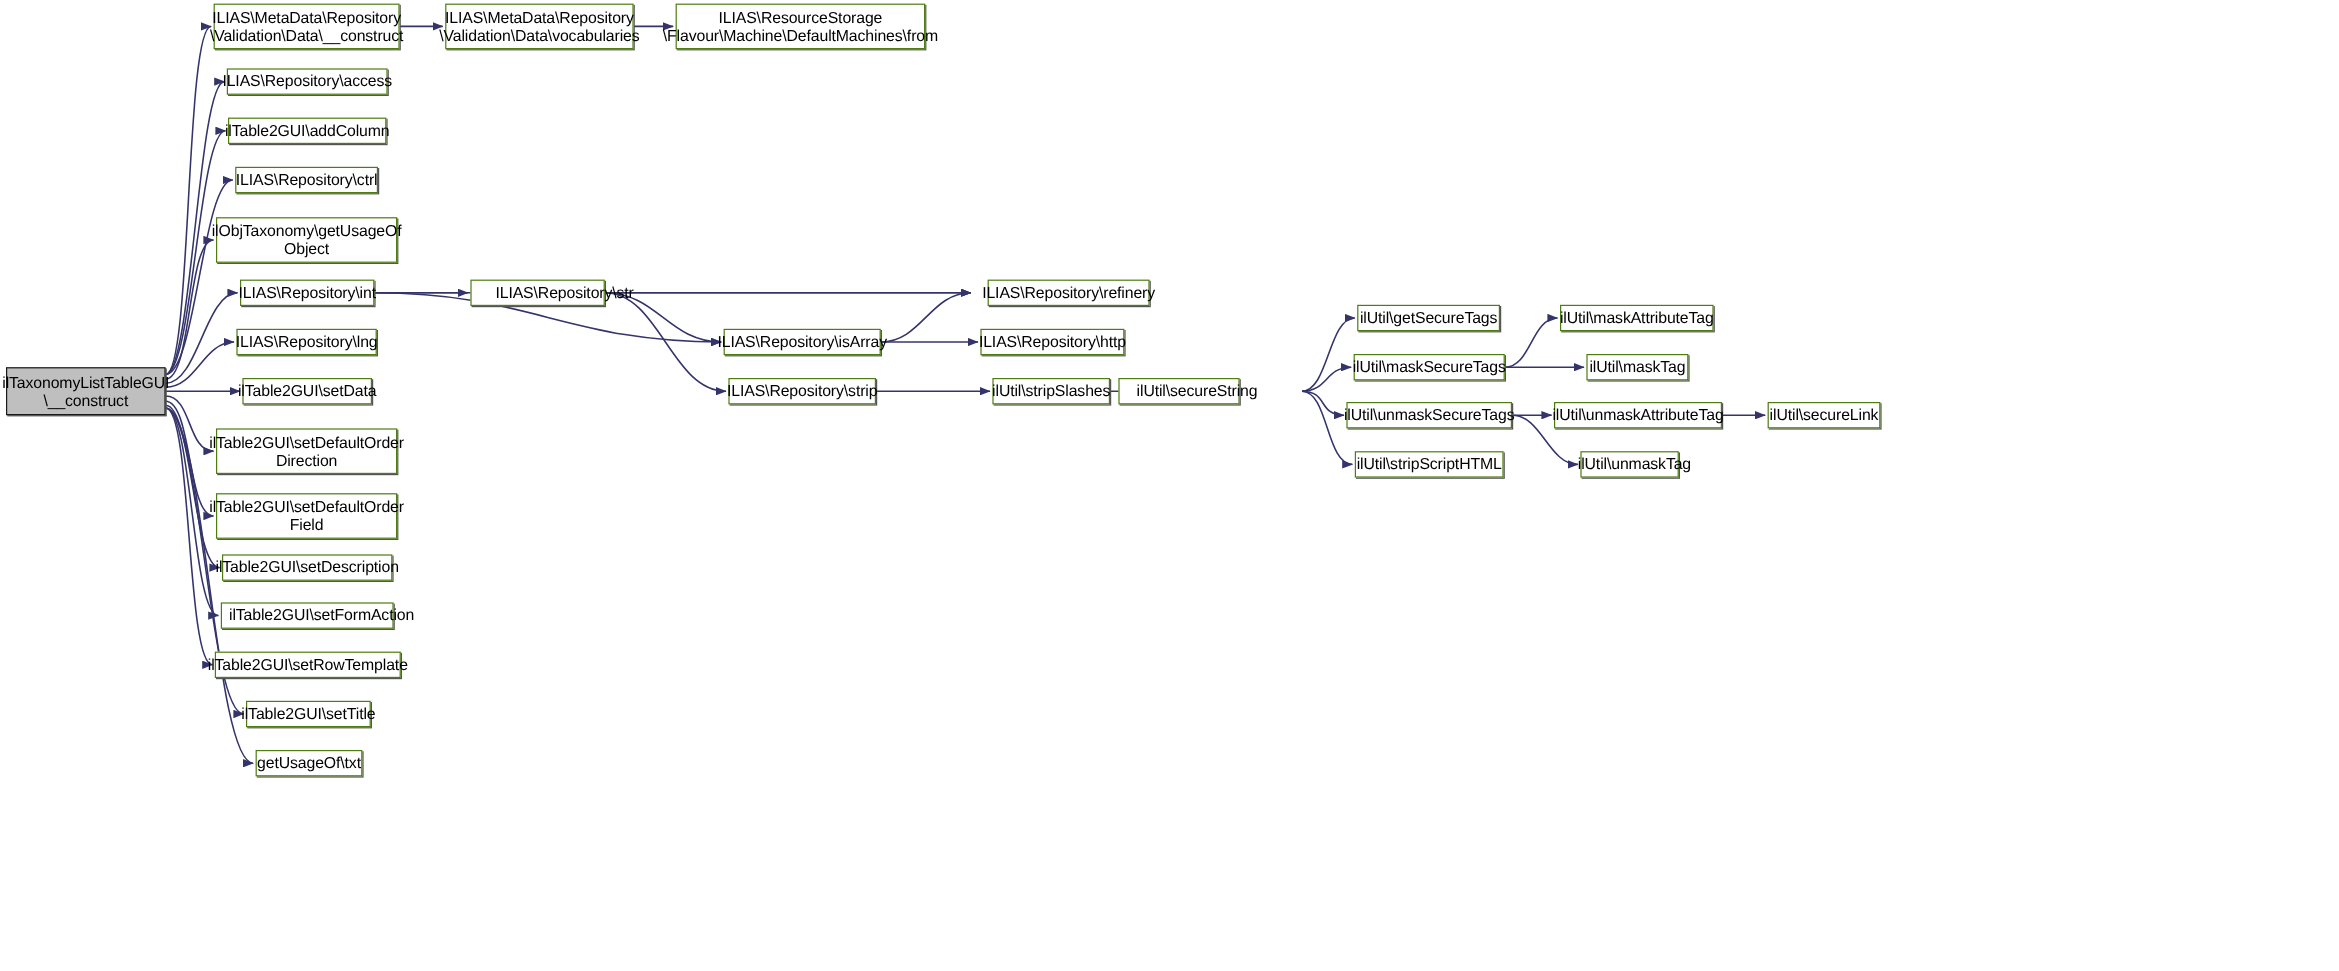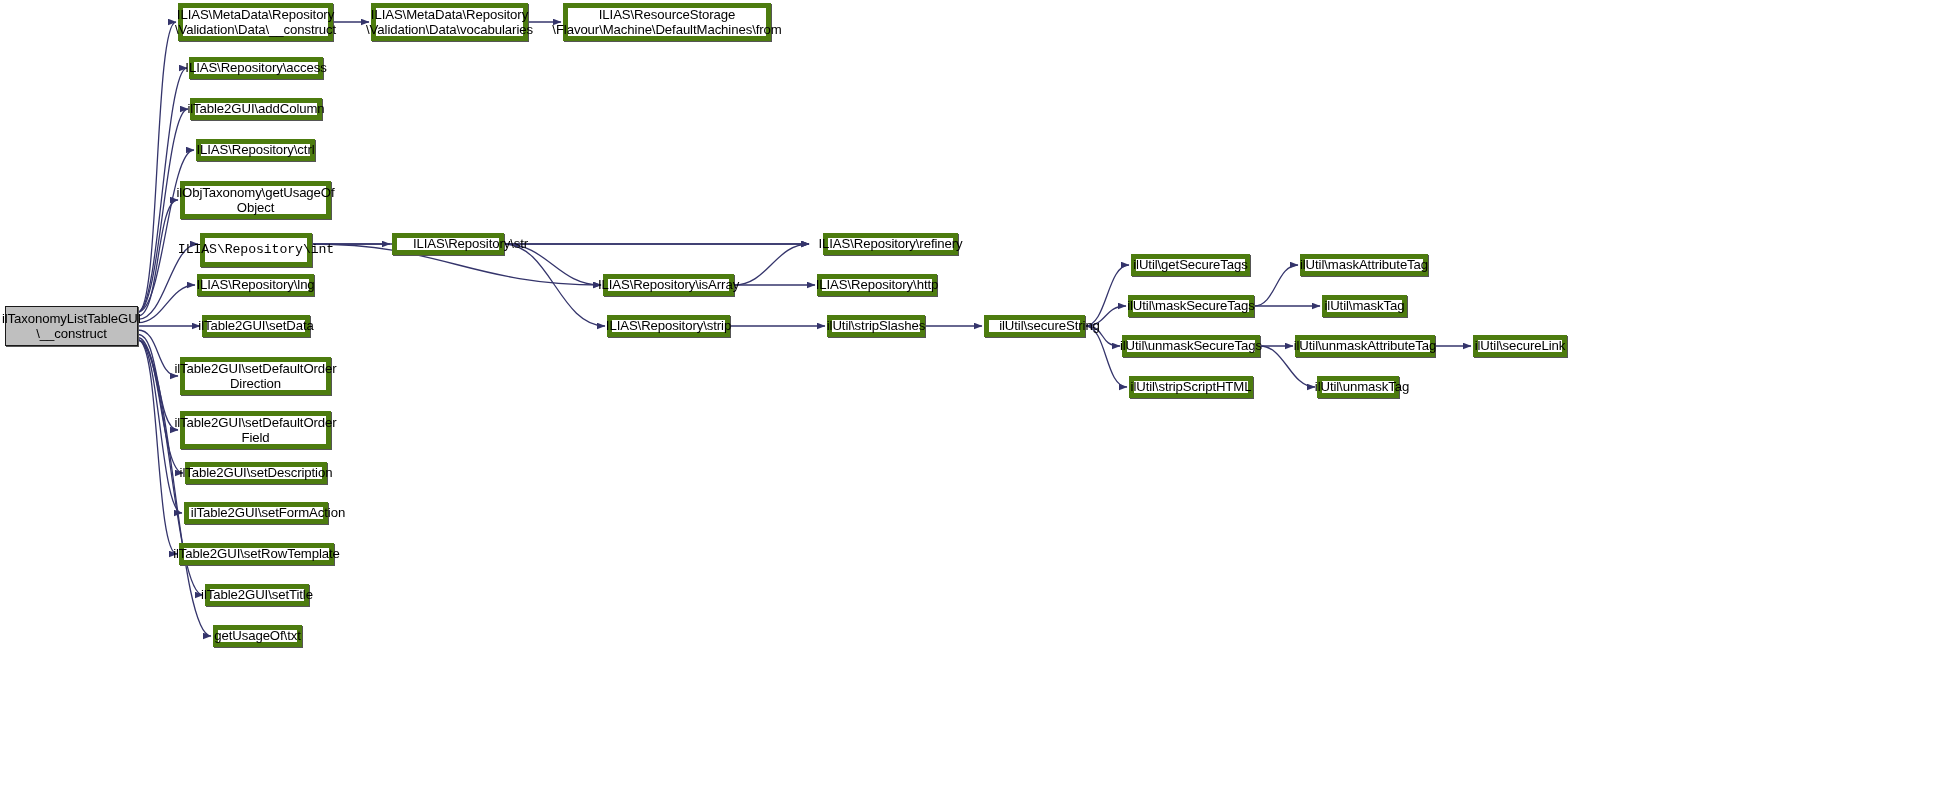--- a/index.html
+++ b/index.html
@@ -19,21 +19,21 @@
     position: absolute;
     left: 0;
     top: 0;
     width: 1949px;
     height: 809px;
     pointer-events: none;
   }
   .node {
     position: absolute;
     box-sizing: border-box;
-    border: 5px solid #4d7c0f;
+    border: 1px solid #4d7c0f;
     background: #ffffff;
     color: #000000;
     font-size: 13.2px;
     line-height: 15.5px;
     display: flex;
     align-items: center;
     justify-content: center;
     text-align: center;
     white-space: pre-line;
     letter-spacing: -0.1px;
@@ -99,21 +99,21 @@
   <div id="node-layer">
       <div class="node root" style="left: 5px; top: 306px; width: 133px; height: 40px;">ilTaxonomyListTableGUI
 \__construct</div>
       <div class="node" style="left: 178px; top: 3px; width: 155px; height: 38px;">ILIAS\MetaData\Repository
 \Validation\Data\__construct</div>
       <div class="node" style="left: 189px; top: 57px; width: 134px; height: 22px;">ILIAS\Repository\access</div>
       <div class="node" style="left: 190px; top: 98px; width: 132px; height: 22px;">ilTable2GUI\addColumn</div>
       <div class="node" style="left: 196px; top: 139px; width: 119px; height: 22px;">ILIAS\Repository\ctrl</div>
       <div class="node" style="left: 180px; top: 181px; width: 151px; height: 38px;">ilObjTaxonomy\getUsageOf
 Object</div>
-      <div class="node" style="left: 200px; top: 233px; width: 112px; height: 34px; font-family: Liberation Mono, monospace;">ILIAS\Repository\int</div>
+      <div class="node" style="left: 200px; top: 233px; width: 112px; height: 22px;">ILIAS\Repository\int</div>
       <div class="node" style="left: 197px; top: 274px; width: 117px; height: 22px;">ILIAS\Repository\lng</div>
       <div class="node" style="left: 202px; top: 315px; width: 108px; height: 22px;">ilTable2GUI\setData</div>
       <div class="node" style="left: 180px; top: 357px; width: 151px; height: 38px;">ilTable2GUI\setDefaultOrder
 Direction</div>
       <div class="node" style="left: 180px; top: 411px; width: 151px; height: 38px;">ilTable2GUI\setDefaultOrder
 Field</div>
       <div class="node" style="left: 185px; top: 462px; width: 142px; height: 22px; text-align: right;">ilTable2GUI\setDescription</div>
       <div class="node" style="left: 184px; top: 502px; width: 144px; height: 22px; padding-left: 27px;">ilTable2GUI\setFormAction</div>
       <div class="node" style="left: 179px; top: 543px; width: 155px; height: 22px;">ilTable2GUI\setRowTemplate</div>
       <div class="node" style="left: 205px; top: 584px; width: 104px; height: 22px;">ilTable2GUI\setTitle</div>
@@ -121,21 +121,21 @@
       <div class="node" style="left: 371px; top: 3px; width: 157px; height: 38px;">ILIAS\MetaData\Repository
 \Validation\Data\vocabularies</div>
       <div class="node" style="left: 392px; top: 233px; width: 112px; height: 22px; padding-left: 48px;">ILIAS\Repository\str</div>
       <div class="node" style="left: 563px; top: 3px; width: 208px; height: 38px;">ILIAS\ResourceStorage
 \Flavour\Machine\DefaultMachines\from</div>
       <div class="node" style="left: 603px; top: 274px; width: 131px; height: 22px;">ILIAS\Repository\isArray</div>
       <div class="node" style="left: 607px; top: 315px; width: 123px; height: 22px;">ILIAS\Repository\strip</div>
       <div class="node" style="left: 811px; top: 233px; width: 135px; height: 22px; margin-left: 12px;">ILIAS\Repository\refinery</div>
       <div class="node" style="left: 817px; top: 274px; width: 120px; height: 22px;">ILIAS\Repository\http</div>
       <div class="node" style="left: 827px; top: 315px; width: 98px; height: 22px;">ilUtil\stripSlashes</div>
-      <div class="node" style="left: 984px; top: 315px; width: 101px; height: 22px; padding-left: 33px;">ilUtil\secureString</div>
+      <div class="node" style="left: 932px; top: 315px; width: 101px; height: 22px; padding-left: 33px;">ilUtil\secureString</div>
       <div class="node" style="left: 1131px; top: 254px; width: 119px; height: 22px;">ilUtil\getSecureTags</div>
       <div class="node" style="left: 1128px; top: 295px; width: 126px; height: 22px;">ilUtil\maskSecureTags</div>
       <div class="node" style="left: 1122px; top: 335px; width: 138px; height: 22px;">ilUtil\unmaskSecureTags</div>
       <div class="node" style="left: 1129px; top: 376px; width: 124px; height: 22px;">ilUtil\stripScriptHTML</div>
       <div class="node" style="left: 1300px; top: 254px; width: 128px; height: 22px;">ilUtil\maskAttributeTag</div>
       <div class="node" style="left: 1322px; top: 295px; width: 85px; height: 22px;">ilUtil\maskTag</div>
       <div class="node" style="left: 1295px; top: 335px; width: 140px; height: 22px;">ilUtil\unmaskAttributeTag</div>
       <div class="node" style="left: 1317px; top: 376px; width: 82px; height: 22px; padding-left: 11px;">ilUtil\unmaskTag</div>
       <div class="node" style="left: 1473px; top: 335px; width: 94px; height: 22px;">ilUtil\secureLink</div>
     </div>

